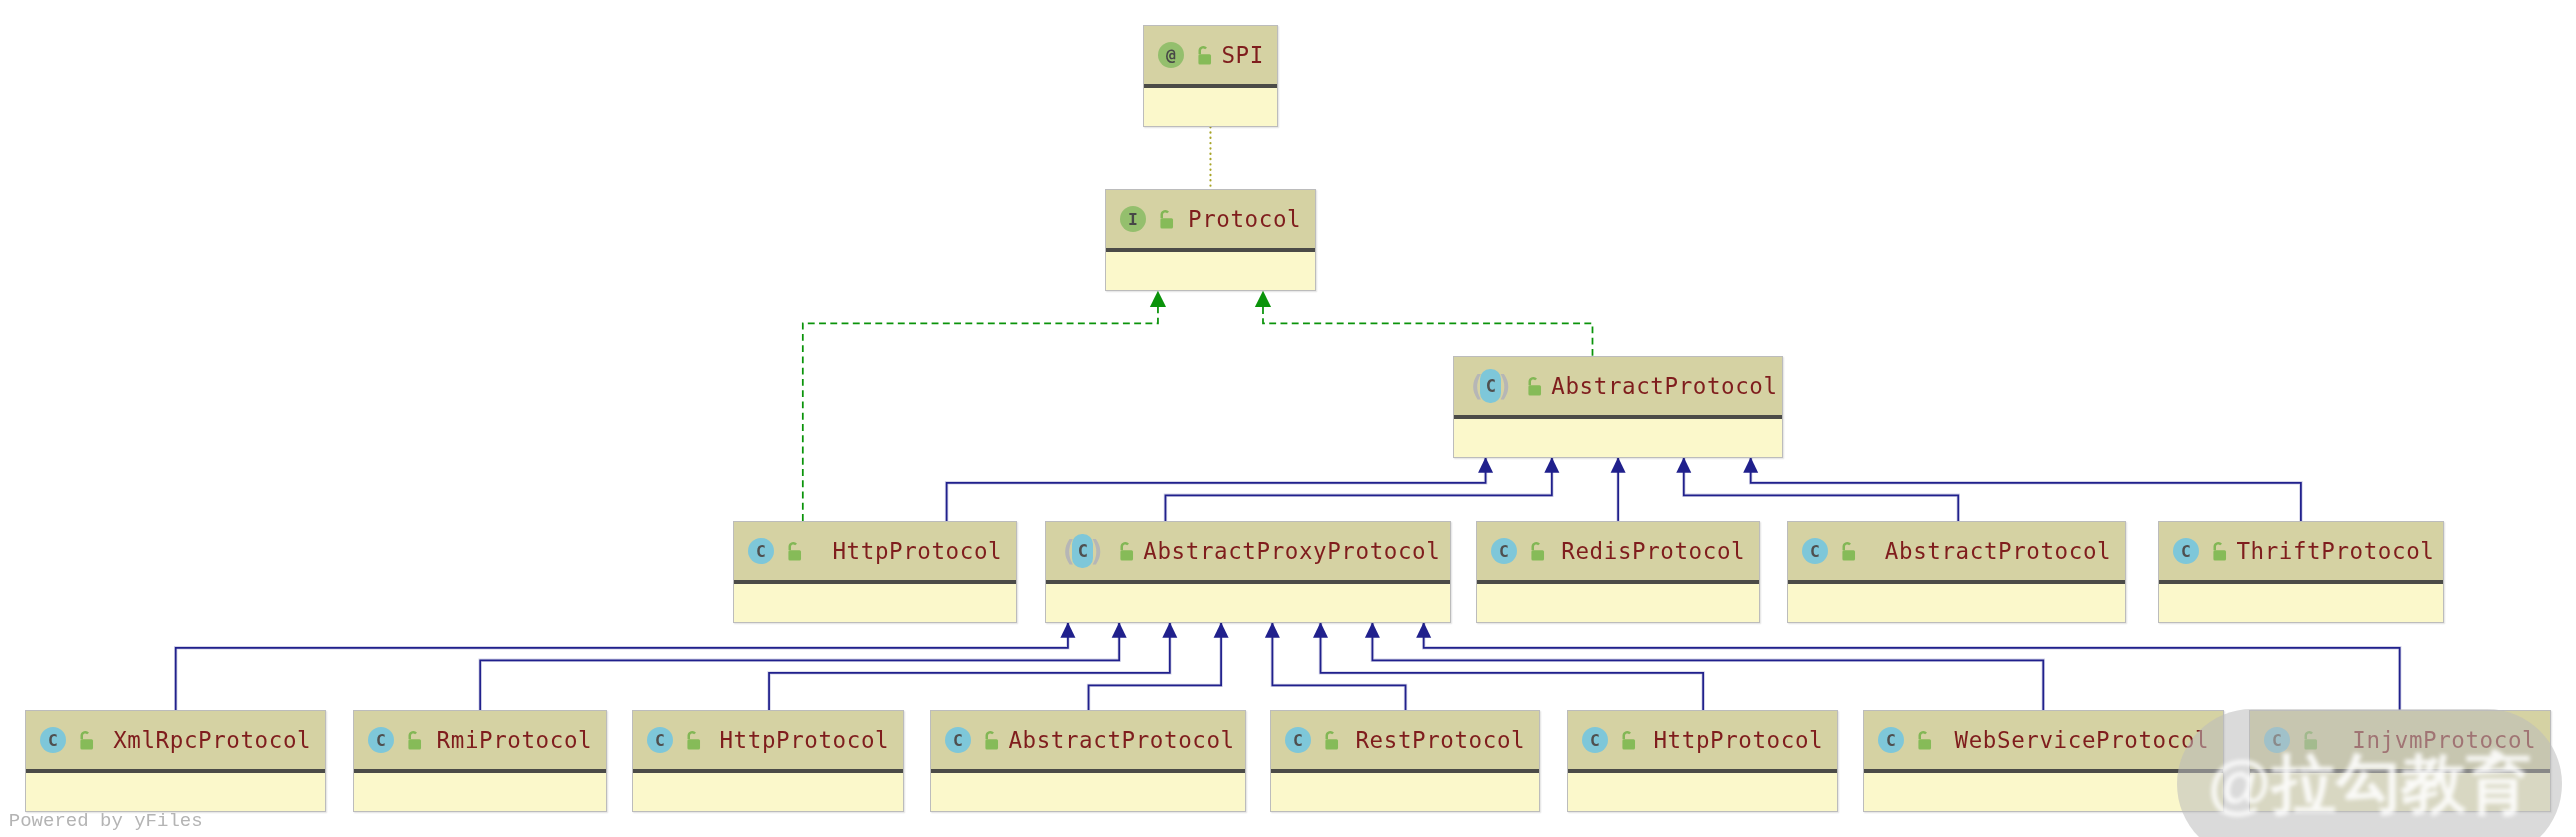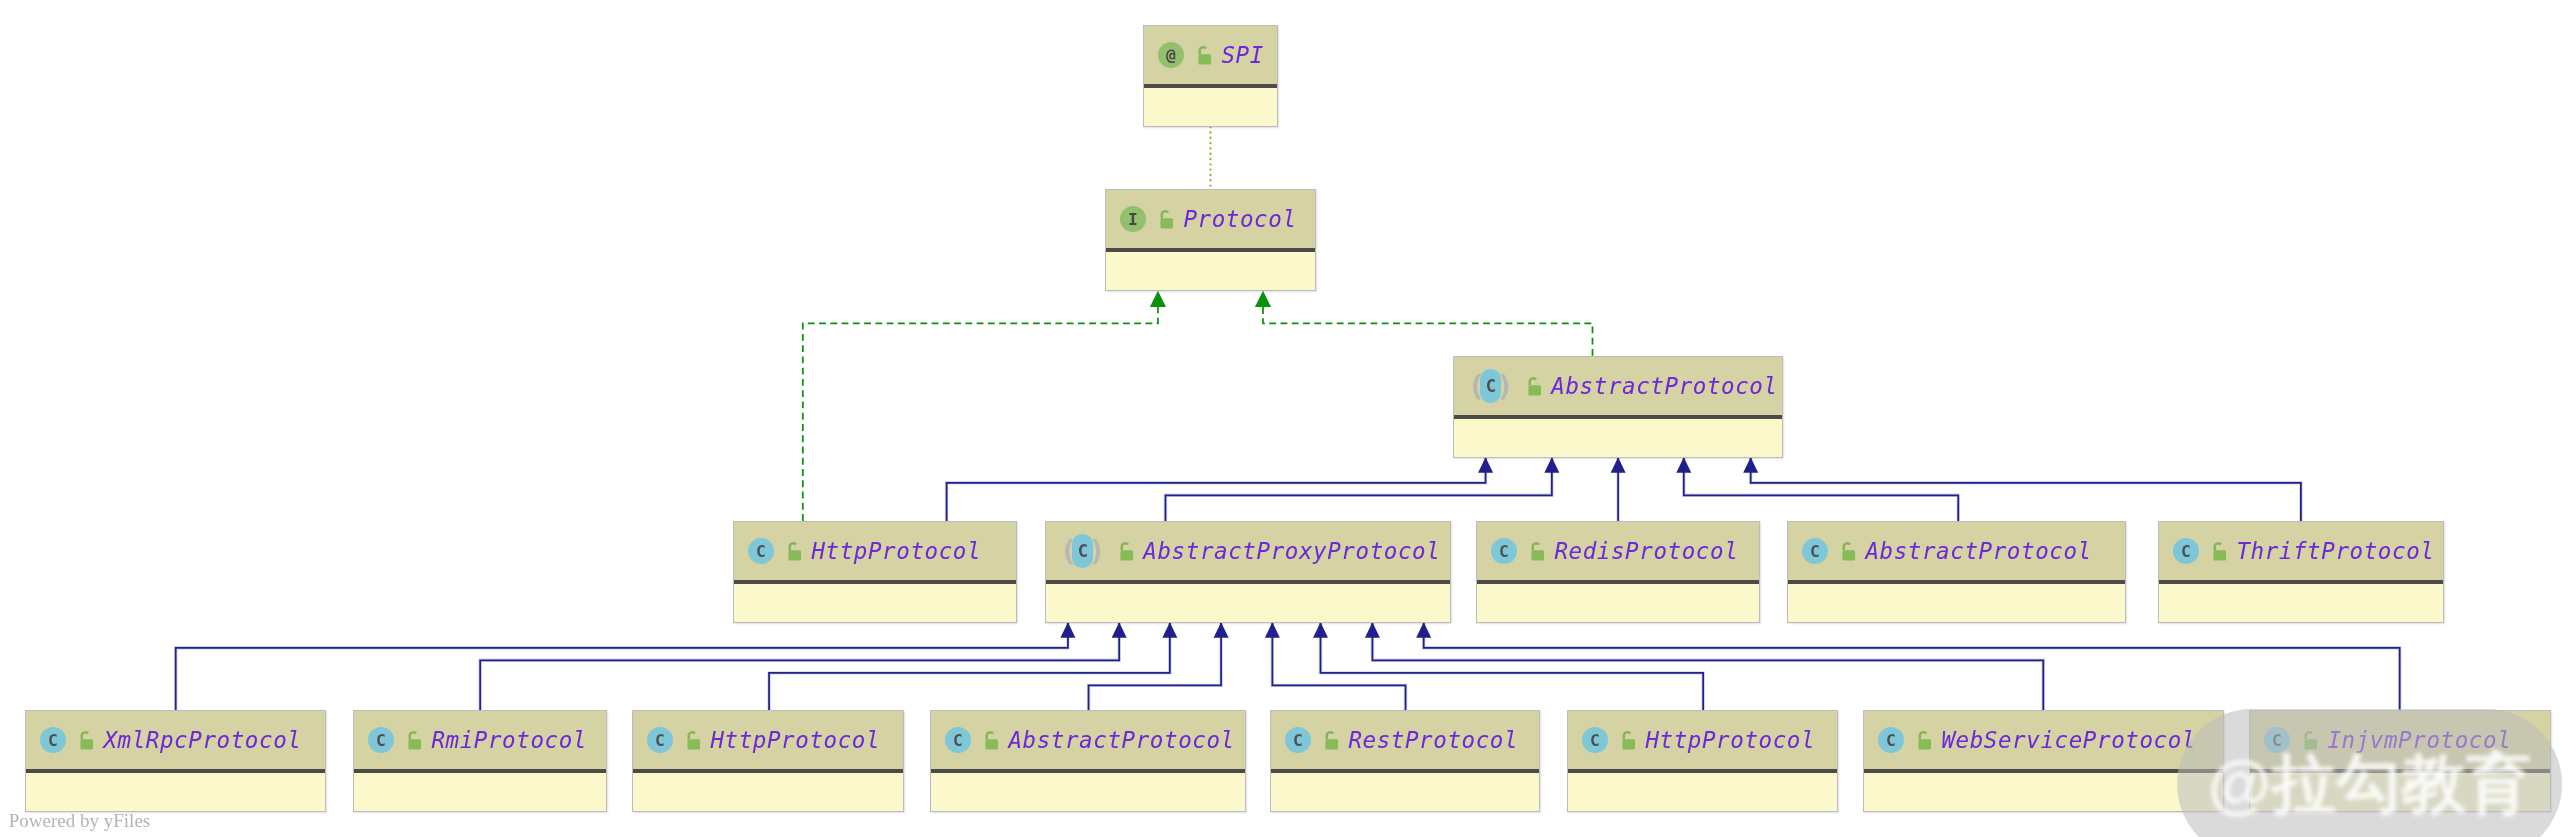--- a/index.html
+++ b/index.html
@@ -5,38 +5,38 @@
   html,body{margin:0;padding:0;background:#ffffff;width:2576px;height:838px;overflow:hidden;
             font-family:"DejaVu Sans Mono",monospace;}
   #canvas{position:relative;width:2576px;height:838px;background:#ffffff;}
   #edge-layer{position:absolute;left:0;top:0;width:2576px;height:838px;}
 
   .node{position:absolute;box-sizing:border-box;border:1.3px solid #bcbcbc;background:#fbf8cb;
         box-shadow:1.3px 1.3px 1.3px rgba(0,0,0,0.12);display:flex;flex-direction:column;}
   .hdr{height:58px;background:#d5d2a3;display:flex;align-items:center;padding:0 13.8px;gap:8.8px;}
   .sep{height:3.8px;background:#4b4b47;}
   .bd{flex:1;background:#fbf8cb;}
-  .label{flex:1;text-align:left;font-size:22.5px;color:#6d28d9;white-space:nowrap;letter-spacing:0.6px;font-style:italic;}
+  .label{flex:1;text-align:right;font-size:22.5px;color:#7f1d1d;white-space:nowrap;letter-spacing:0.6px;}
 
   .circ{width:26px;height:26px;border-radius:50%;display:flex;align-items:center;justify-content:center;
         font-weight:bold;font-size:16.3px;flex:none;}
   .circ.green{background:#94bf6d;color:#474747;}
   .circ.cyan{background:#7ec7d9;color:#4f4f4f;}
   .abswrap{display:flex;align-items:center;flex:none;}
   .paren{color:#b6b6b6;font-weight:bold;font-size:29px;line-height:35px;z-index:2;}
   .cbub{width:21px;height:34px;border-radius:10px;background:#7ec7d9;display:flex;align-items:center;
         justify-content:center;font-weight:bold;font-size:17px;color:#4f4f4f;margin:0 -5px;z-index:1;}
   .lock{flex:none;display:flex;align-items:center;}
 
   .watermark{position:absolute;left:2177px;top:709px;width:385px;height:150px;border-radius:76px;
              background:rgba(188,188,188,0.55);display:flex;align-items:center;justify-content:center;}
   .watermark span{color:rgba(255,255,255,0.88);font-size:65px;font-weight:bold;
                   font-family:"Liberation Sans",sans-serif;filter:blur(1.9px);white-space:nowrap;}
   .footer{position:absolute;left:8.8px;top:810px;color:#b4b4b4;font-size:19px;
-          font-family:Liberation Serif, serif;letter-spacing:0px;}
+          font-family:Liberation Mono, monospace;letter-spacing:0px;}
 </style>
 </head>
 <body>
 
 <div id="canvas">
   <svg id="edge-layer" width="2576" height="838" viewBox="0 0 4120 1340" xmlns="http://www.w3.org/2000/svg">
     <defs>
       <marker id="m-extend" markerUnits="userSpaceOnUse" markerWidth="26" markerHeight="30" refX="24" refY="15" orient="auto">
         <path d="M0,3 L25,15 L0,27 Z" fill="#20208c"></path>
       </marker>

